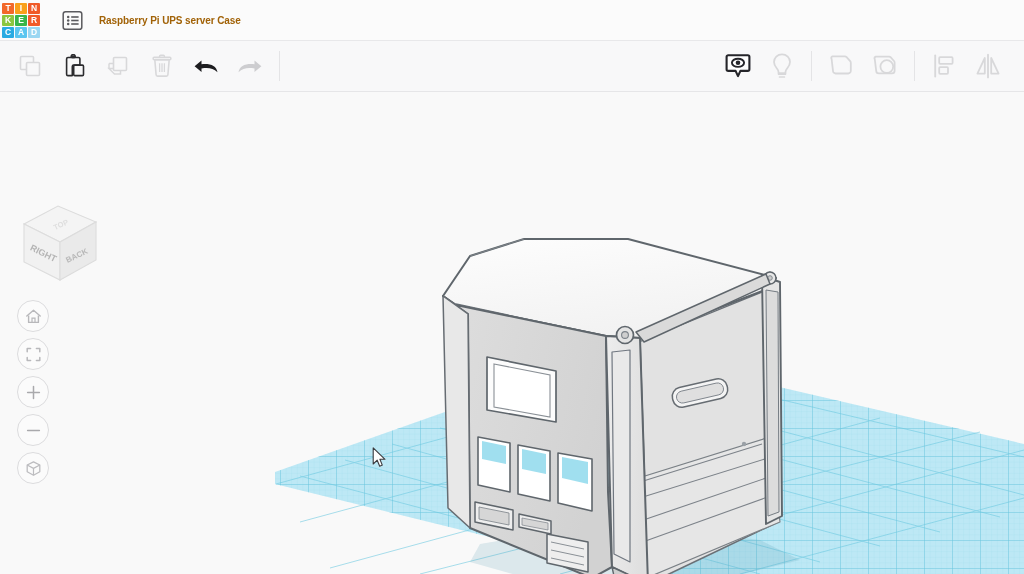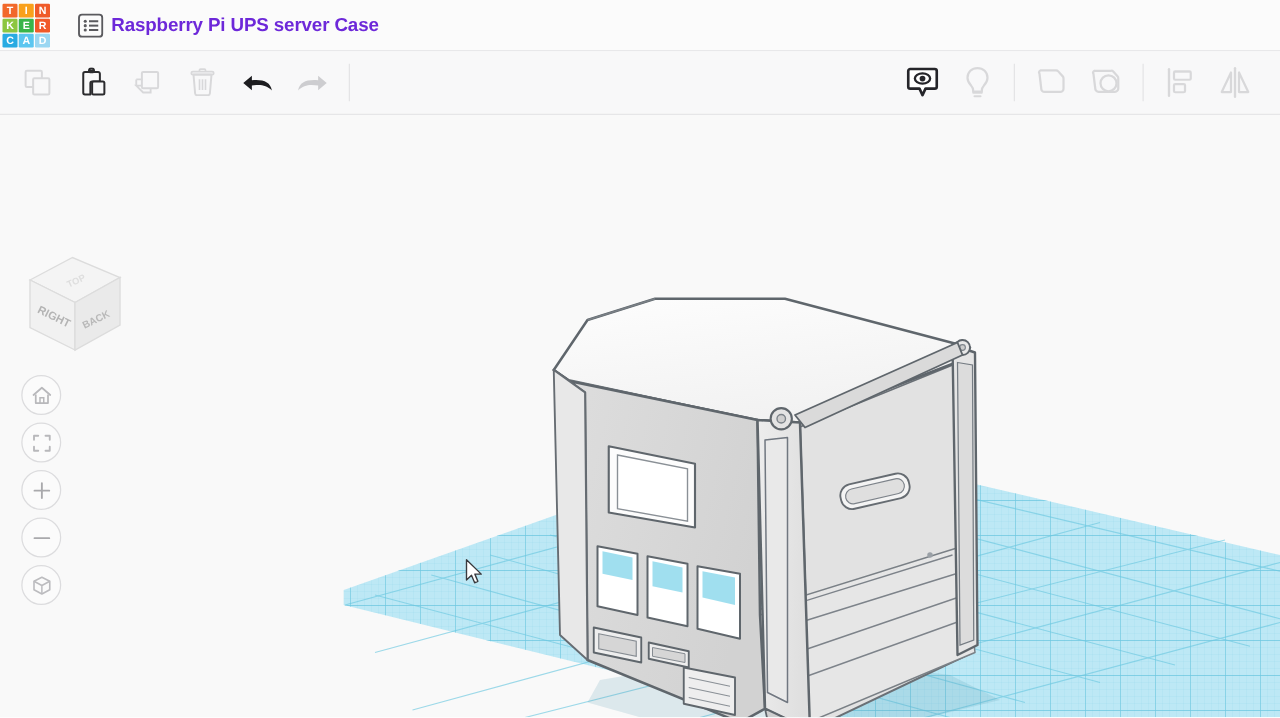--- a/index.html
+++ b/index.html
@@ -42,23 +42,23 @@
     line-height: 1;
     border-radius: 1px;
     letter-spacing: 0;
   }
   #menu-btn {
     width: 34px; height: 41px; margin-left: 13px;
     display: flex; align-items: center; justify-content: center;
     cursor: pointer;
   }
   #doc-title {
-    margin-left: 0;
-    font-size: 15px; font-weight: bold;
-    color: #6d28d9;
+    margin-left: 10px;
+    font-size: 10px; font-weight: bold;
+    color: #a16207;
     letter-spacing: -0.1px;
     cursor: text;
     white-space: nowrap;
   }
 
   
   #toolbar {
     position: absolute; top: 41px; left: 0;
     width: 1024px; height: 51px;
     background: #f8f8f9;

